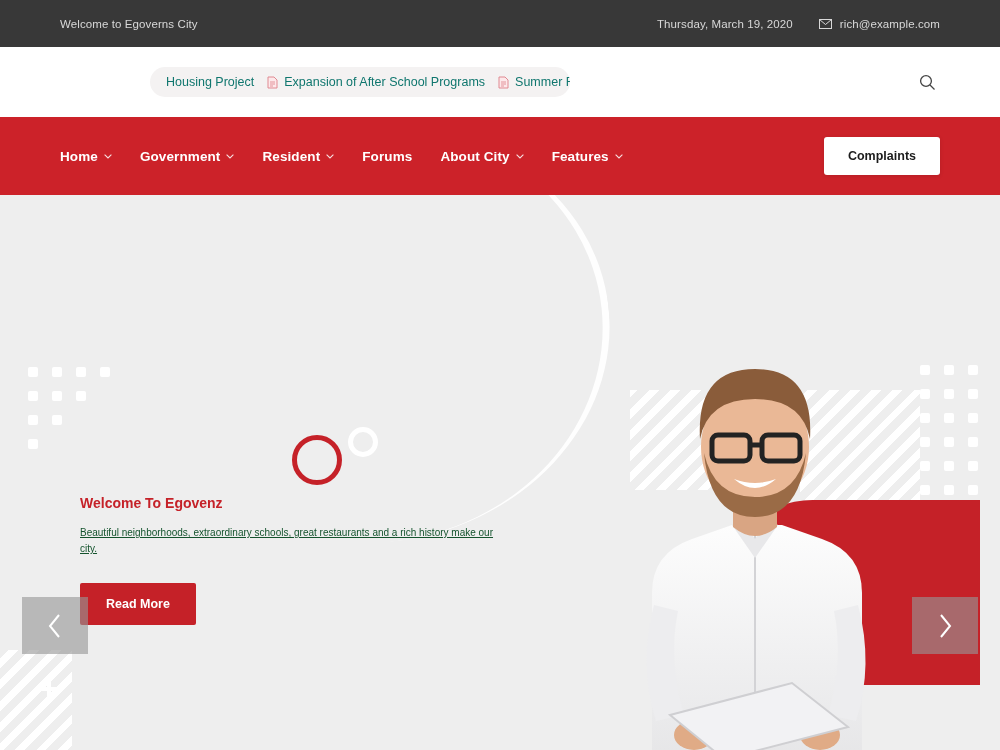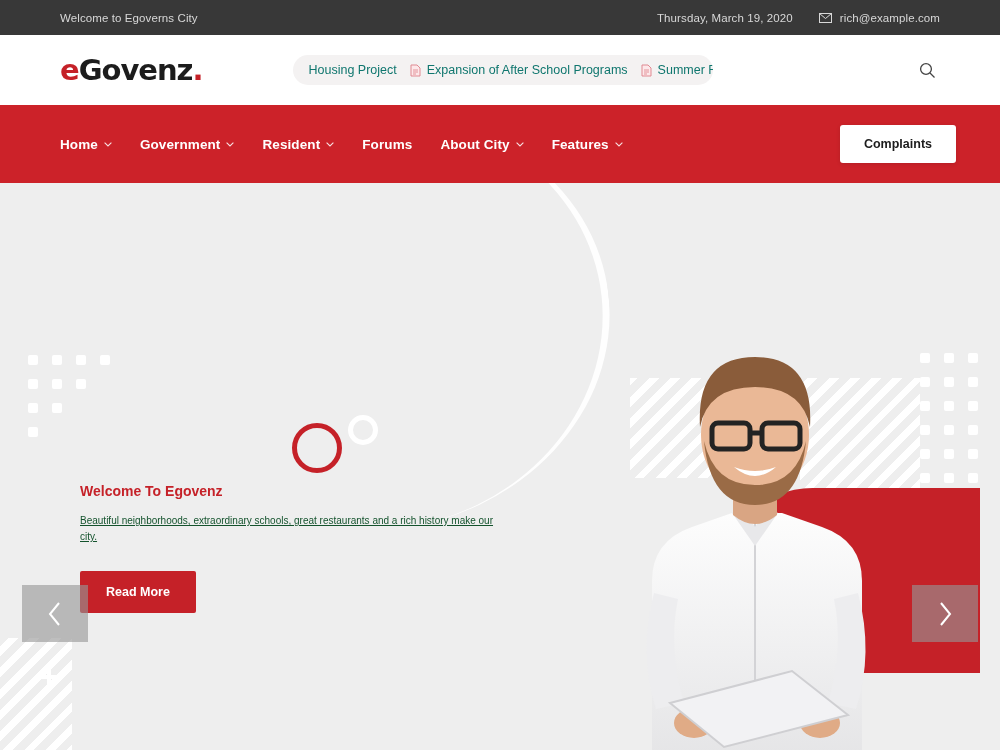--- a/index.html
+++ b/index.html
@@ -4,21 +4,21 @@
 <style>
   * { box-sizing: border-box; margin: 0; padding: 0; }
   html, body {
     width: 1000px; height: 750px;
     font-family: "Liberation Sans", sans-serif;
     background: #ffffff; overflow: hidden;
   }
 
   
   .topbar {
-    height: 35px; background: #383838; color: #d8d8d8;
+    height: 47px; background: #383838; color: #d8d8d8;
     display: flex; align-items: center; justify-content: space-between;
     padding: 14px 60px; font-size: 11.5px; letter-spacing: .1px;
   }
   .topbar-right { display: flex; align-items: center; gap: 26px; }
   .mail-group { display: flex; align-items: center; gap: 8px; }
   .envelope { width: 13px; height: 10px; position: relative; display: inline-block; }
   .envelope svg { display: block; }
 
   
   .header {
@@ -50,21 +50,21 @@
     height: 78px; background: #cc2229; display: flex; align-items: center;
     padding: 0 60px; position: relative;
   }
   .nav-list { display: flex; align-items: center; gap: 28px; list-style: none; }
   .nav-item {
     display: flex; align-items: center; gap: 6px; color: #fff;
     font-size: 13.5px; font-weight: 700; cursor: pointer; letter-spacing: .1px;
   }
   .chev { width: 8px; height: 5px; opacity: .85; }
   .complaints {
-    position: absolute; right: 44px; top: 50%; transform: translateY(-50%);
+    position: absolute; right: 60px; top: 50%; transform: translateY(-50%);
     background: #fff; color: #1c1c1c; border: none; border-radius: 3px;
     padding: 12px 24px; font-size: 12.5px; font-weight: 700; cursor: pointer;
     font-family: "Liberation Sans", sans-serif; box-shadow: 0 1px 4px rgba(0,0,0,.12);
   }
 
   
   .hero {
     position: relative; height: 603px; background: #eeeeee; overflow: hidden;
   }
   .hero-bg { position: absolute; inset: 0; }
@@ -156,23 +156,20 @@
           <rect x="0.5" y="0.5" width="12" height="9" fill="none" stroke="#d8d8d8"></rect>
           <path d="M0.5 0.5 L6.5 5.5 L12.5 0.5" fill="none" stroke="#d8d8d8"></path>
         </svg>
       </span>
       <span>rich@example.com</span>
     </span>
   </div>
 </div>
 
 <div class="header">
-  <div class="logo">
-    <span class="e">e</span><span>Govenz</span><span class="dot">.</span>
-  </div>
 
   <div class="ticker">
     <span class="ticker-item">
       <span>Housing Project</span>
     </span>
     <span class="ticker-item">
       <svg class="doc-icon" viewBox="0 0 11 13">
         <path d="M1 1 h6 l3 3 v8 h-9z" fill="#fde8ea" stroke="#e08a92"></path>
         <path d="M3 6h5M3 8h5M3 10h3" stroke="#e08a92" stroke-width="0.9"></path>
       </svg>

